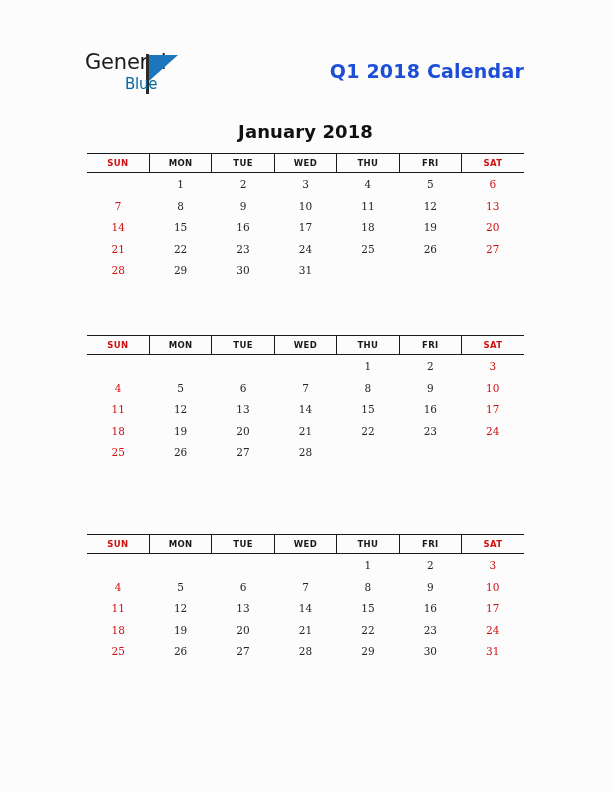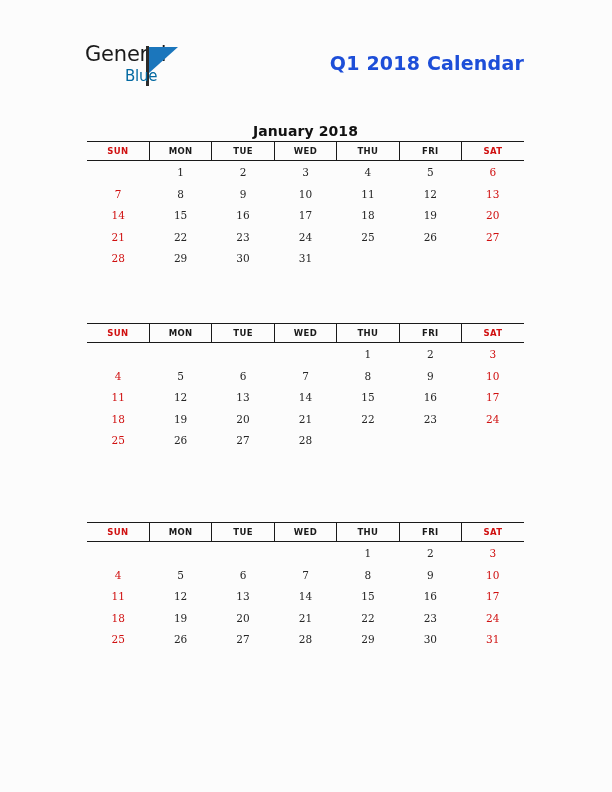--- a/index.html
+++ b/index.html
@@ -17,21 +17,21 @@
     position: relative;
     width: 612px;
     height: 792px;
     box-sizing: border-box;
   }
 
   
   .header {
     position: absolute;
     left: 0;
-    top: 0;
+    top: 8px;
     width: 612px;
     height: 112px;
   }
   .logo {
     position: absolute;
     left: 85px;
     top: 42px;
     width: 130px;
     height: 56px;
   }
@@ -92,31 +92,31 @@
     position: absolute;
     left: 87px;
     width: 437px;
   }
   .month-jan { top: 124px; }
   .month-feb { top: 323px; }
   .month-mar { top: 522px; }
 
   .month-title {
     text-align: center;
-    font-size: 14px;
+    font-size: 18px;
     font-weight: bold;
     color: #111111;
     font-family: "DejaVu Sans", sans-serif;
     letter-spacing: 0.1px;
     height: 17px;
     line-height: 15px;
   }
 
   .cal-table {
-    margin-top: 0;
+    margin-top: 12px;
     width: 437px;
     border-collapse: collapse;
     table-layout: fixed;
   }
   .cal-table thead tr {
     border-top: 1.6px solid #1a1a1a;
     border-bottom: 1.6px solid #1a1a1a;
   }
   .cal-table th {
     font-size: 8.5px;

